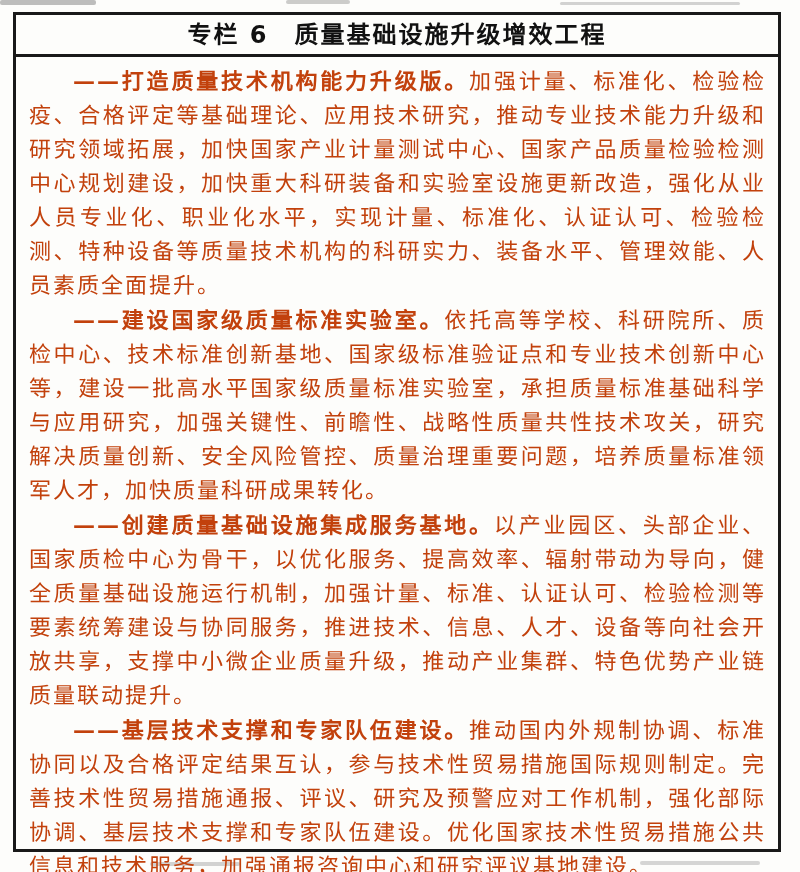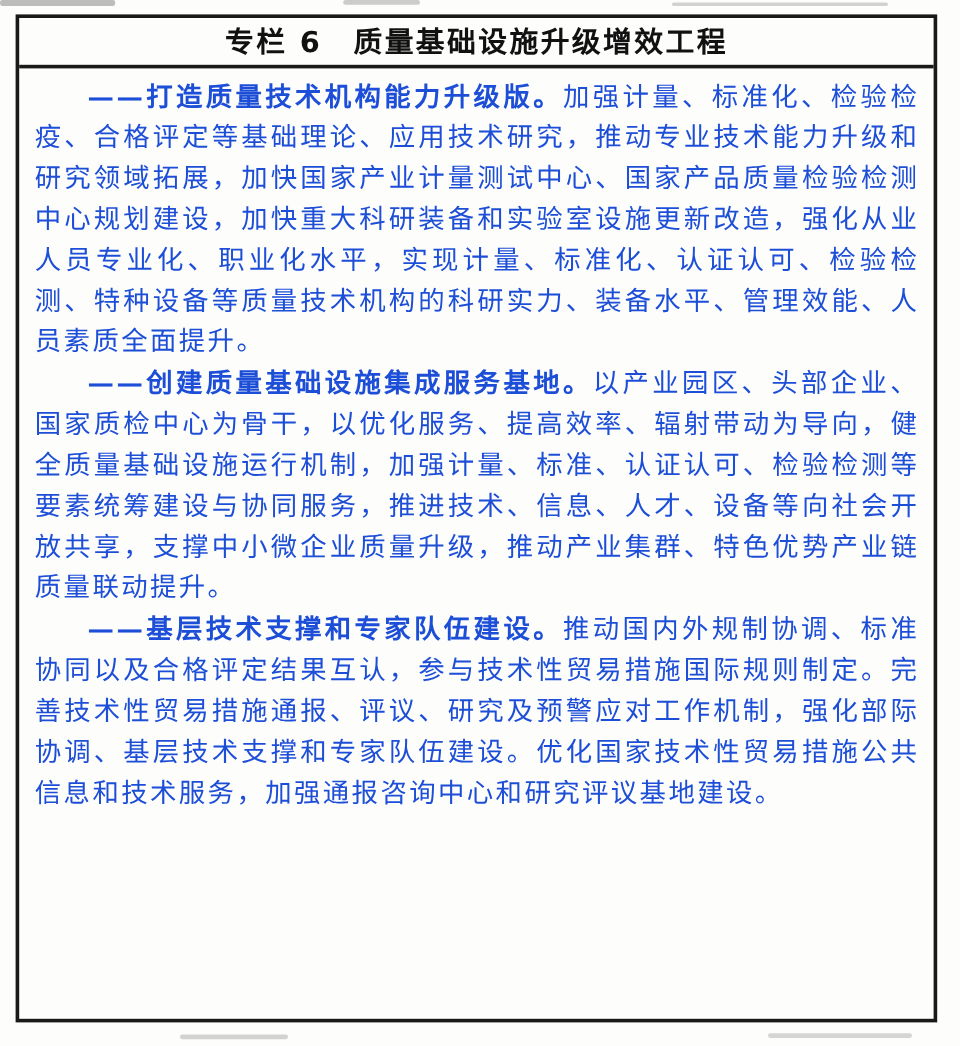--- a/index.html
+++ b/index.html
@@ -59,21 +59,21 @@
     padding: 7px 12px 8px 13px;
   }
   .para {
     margin: 0;
     text-indent: 2em;
     font-size: 22px;
     line-height: 34px;
     letter-spacing: 2px;
     text-align: justify;
     text-justify: inter-ideograph;
-    color: #1d4ed8;
+    color: #c2410c;
   }
   .para .lead {
     font-weight: bold;
   }
 </style>
 </head>
 <body>
 
 <div class="scan-page">
 
@@ -86,20 +86,21 @@
   <div class="panel">
 
     <div class="panel-header">
       <div class="panel-title">专栏 6　质量基础设施升级增效工程</div>
     </div>
 
     <div class="panel-body">
 
       <p class="para"><span class="lead">——打造质量技术机构能力升级版。</span><span>加强计量、标准化、检验检疫、合格评定等基础理论、应用技术研究，推动专业技术能力升级和研究领域拓展，加快国家产业计量测试中心、国家产品质量检验检测中心规划建设，加快重大科研装备和实验室设施更新改造，强化从业人员专业化、职业化水平，实现计量、标准化、认证认可、检验检测、特种设备等质量技术机构的科研实力、装备水平、管理效能、人员素质全面提升。</span></p>
 
+      <p class="para"><span class="lead">——建设国家级质量标准实验室。</span><span>依托高等学校、科研院所、质检中心、技术标准创新基地、国家级标准验证点和专业技术创新中心等，建设一批高水平国家级质量标准实验室，承担质量标准基础科学与应用研究，加强关键性、前瞻性、战略性质量共性技术攻关，研究解决质量创新、安全风险管控、质量治理重要问题，培养质量标准领军人才，加快质量科研成果转化。</span></p>
 
       <p class="para"><span class="lead">——创建质量基础设施集成服务基地。</span><span>以产业园区、头部企业、国家质检中心为骨干，以优化服务、提高效率、辐射带动为导向，健全质量基础设施运行机制，加强计量、标准、认证认可、检验检测等要素统筹建设与协同服务，推进技术、信息、人才、设备等向社会开放共享，支撑中小微企业质量升级，推动产业集群、特色优势产业链质量联动提升。</span></p>
 
       <p class="para"><span class="lead">——基层技术支撑和专家队伍建设。</span><span>推动国内外规制协调、标准协同以及合格评定结果互认，参与技术性贸易措施国际规则制定。完善技术性贸易措施通报、评议、研究及预警应对工作机制，强化部际协调、基层技术支撑和专家队伍建设。优化国家技术性贸易措施公共信息和技术服务，加强通报咨询中心和研究评议基地建设。</span></p>
 
     </div>
   </div>
 </div>
 
 </body></html>

